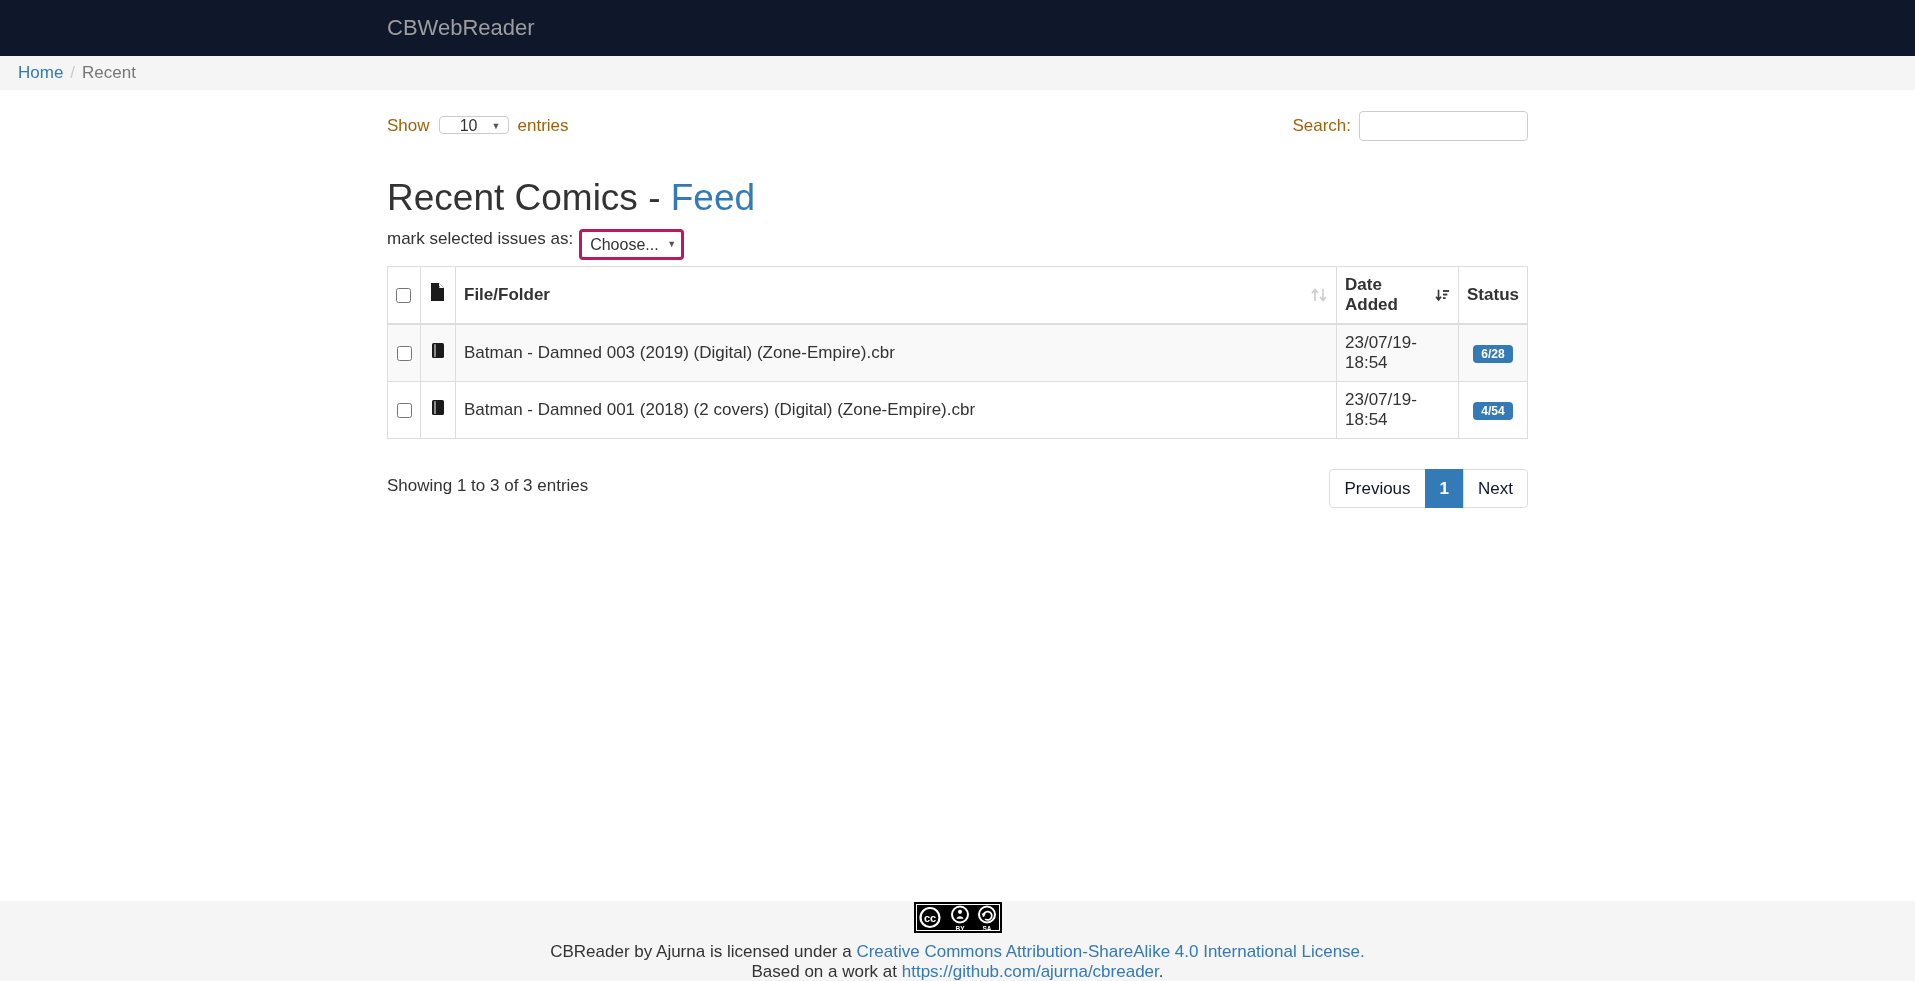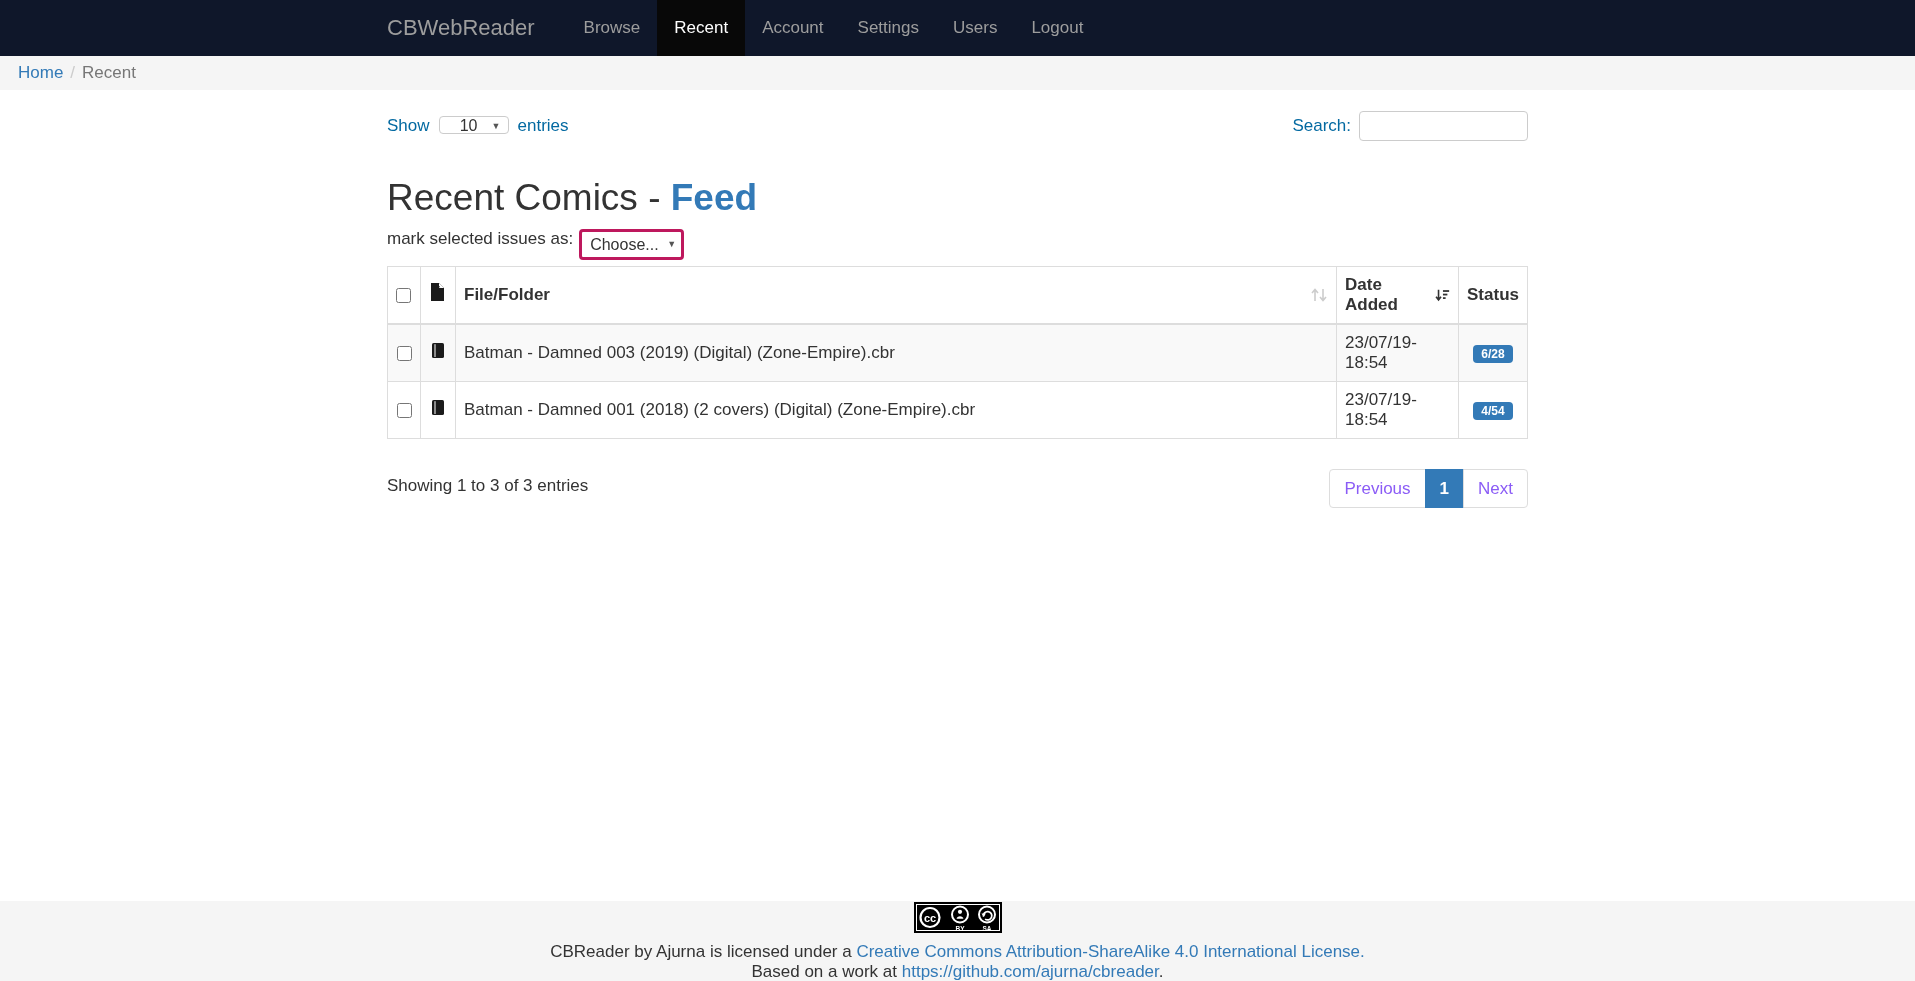--- a/index.html
+++ b/index.html
@@ -64,21 +64,21 @@
   }
 
   
   .controls-row {
     display: flex;
     justify-content: space-between;
     align-items: center;
     height: 30px;
   }
   .length-control, .search-control { display: flex; align-items: center; }
-  .length-control label, .search-control label { color: #0369a1; }
+  .length-control label, .search-control label { color: #a16207; }
 
   .select-wrap { position: relative; display: inline-block; margin: 0 9px; }
   select.page-size {
     appearance: none; -webkit-appearance: none;
     width: 70px; height: 18px;
     border: 1px solid #ccc; border-radius: 4px;
     background: #fff; color: #333;
     font-family: "Liberation Sans", sans-serif;
     font-size: 16px; text-align: center;
     padding: 0 18px 0 8px;
@@ -98,21 +98,21 @@
   }
 
   
   h2.page-title {
     font-size: 37px;
     font-weight: 500;
     color: #333;
     margin: 37px 0 10px 0;
     line-height: 1.1;
   }
-  h2.page-title a { color: #337ab7; font-weight: bold; }
+  h2.page-title a { color: #337ab7; }
 
   
   .mark-row { display: flex; align-items: flex-start; margin: 6px 0 6px 0; color: #333; }
   .mark-row .select-wrap { margin: 0 0 0 6px; }
   select.mark-select {
     appearance: none; -webkit-appearance: none;
     height: 31px;
     border: 3px solid #be185d; border-radius: 4px;
     background: #fff; color: #333;
     font-family: "Liberation Sans", sans-serif;
@@ -163,21 +163,21 @@
     display: flex;
     justify-content: space-between;
     align-items: flex-start;
     margin-top: 30px;
   }
   .table-info { color: #333; padding-top: 7px; }
   .pagination { display: flex; }
   .page-btn {
     background: #fff;
     border: 1px solid #ddd;
-    color: #8b5cf6;
+    color: #0f172a;
     font-size: 17px;
     padding: 7px 14px;
     margin-left: -1px;
     line-height: 1.4;
   }
   .page-btn.first { border-radius: 4px 0 0 4px; margin-left: 0; }
   .page-btn.last { border-radius: 0 4px 4px 0; }
   .page-btn.active {
     background: #337ab7;
     border-color: #337ab7;
@@ -196,28 +196,20 @@
   .footer-line { font-size: 17px; color: #333; line-height: 20px; }
   .footer-line a { color: #337ab7; }
   .footer-line.l1 { margin-top: 4px; }
 </style>
 </head>
 <body>
 
 <nav class="navbar">
   <div class="navbar-inner">
     <a class="brand">CBWebReader</a>
-    <div class="nav-items">
-      <a class="nav-item">Browse</a>
-      <a class="nav-item active">Recent</a>
-      <a class="nav-item">Account</a>
-      <a class="nav-item">Settings</a>
-      <a class="nav-item">Users</a>
-      <a class="nav-item">Logout</a>
-    </div>
   </div>
 </nav>
 
 <div class="breadcrumb">
   <a>Home</a><span class="sep">/</span><span class="current">Recent</span>
 </div>
 
 <div class="main">
 
   <div class="controls-row">

